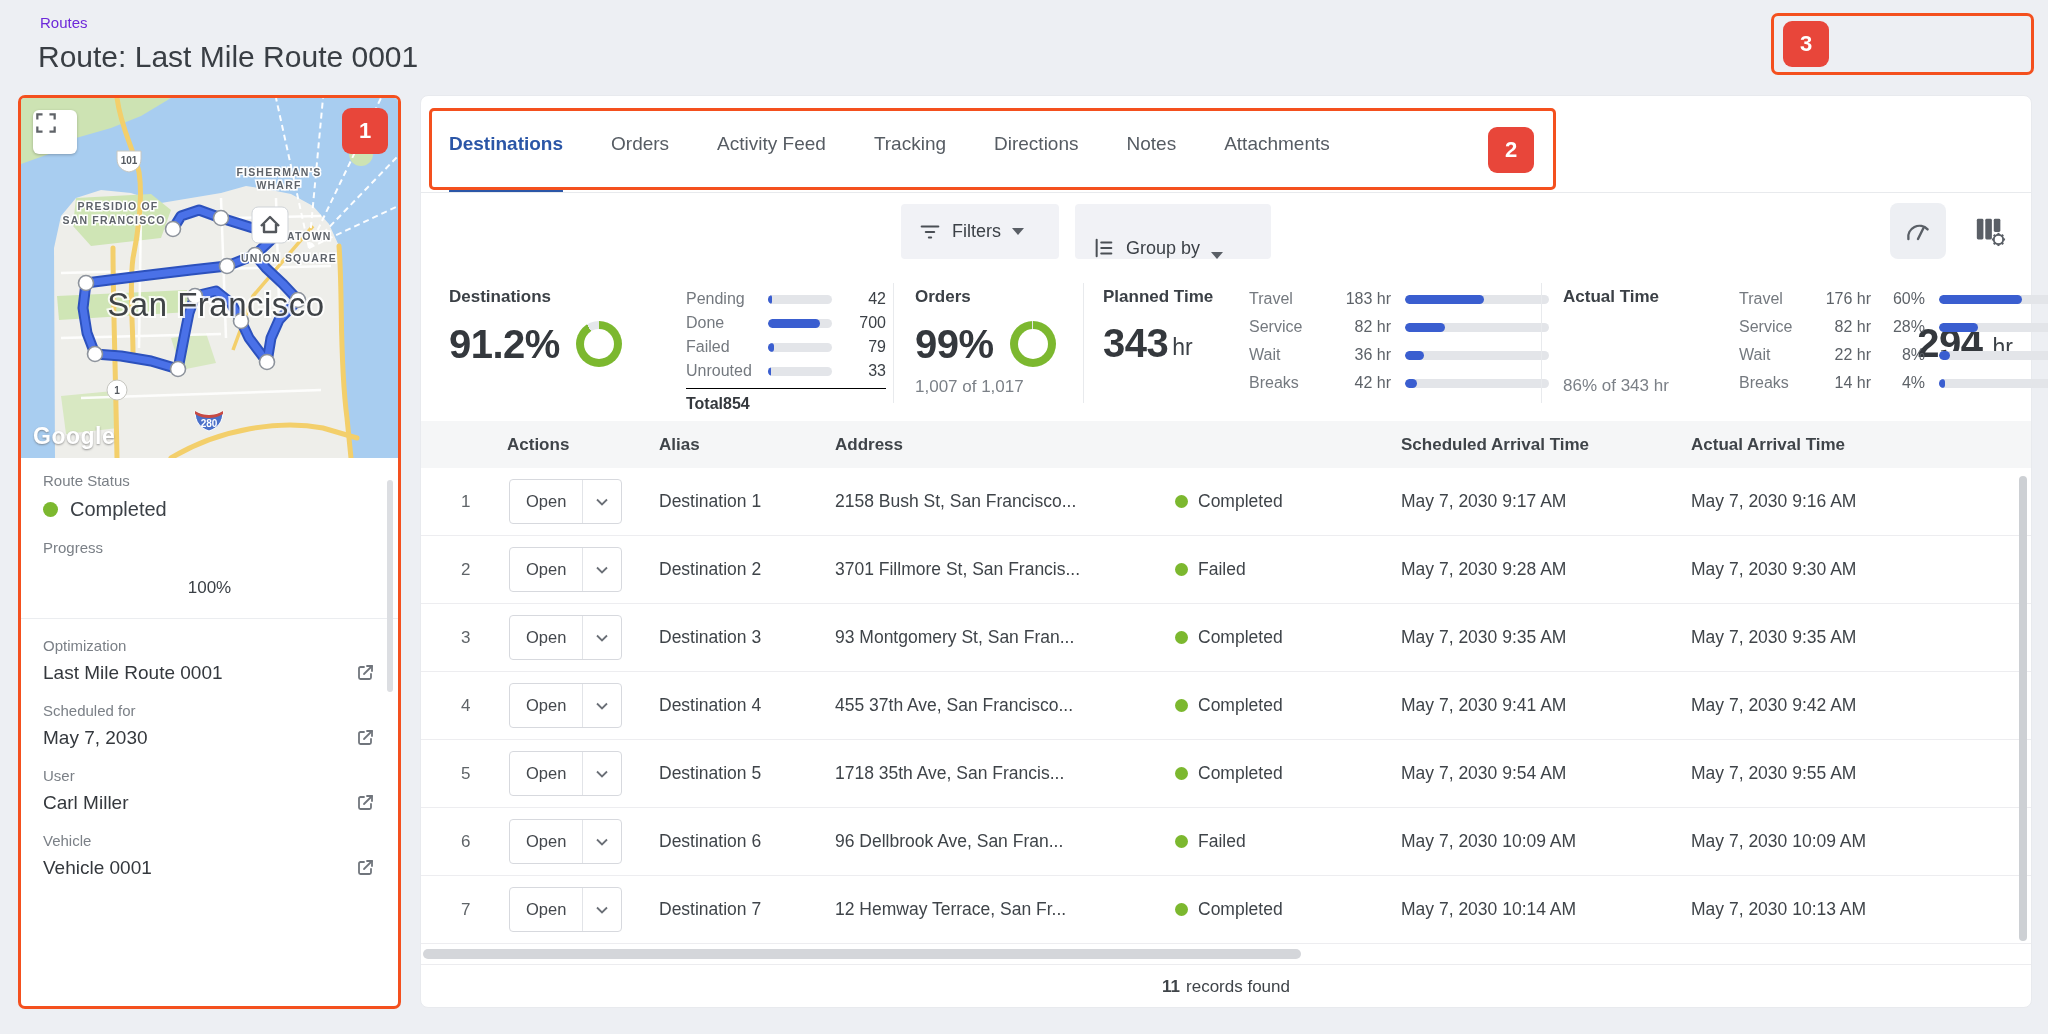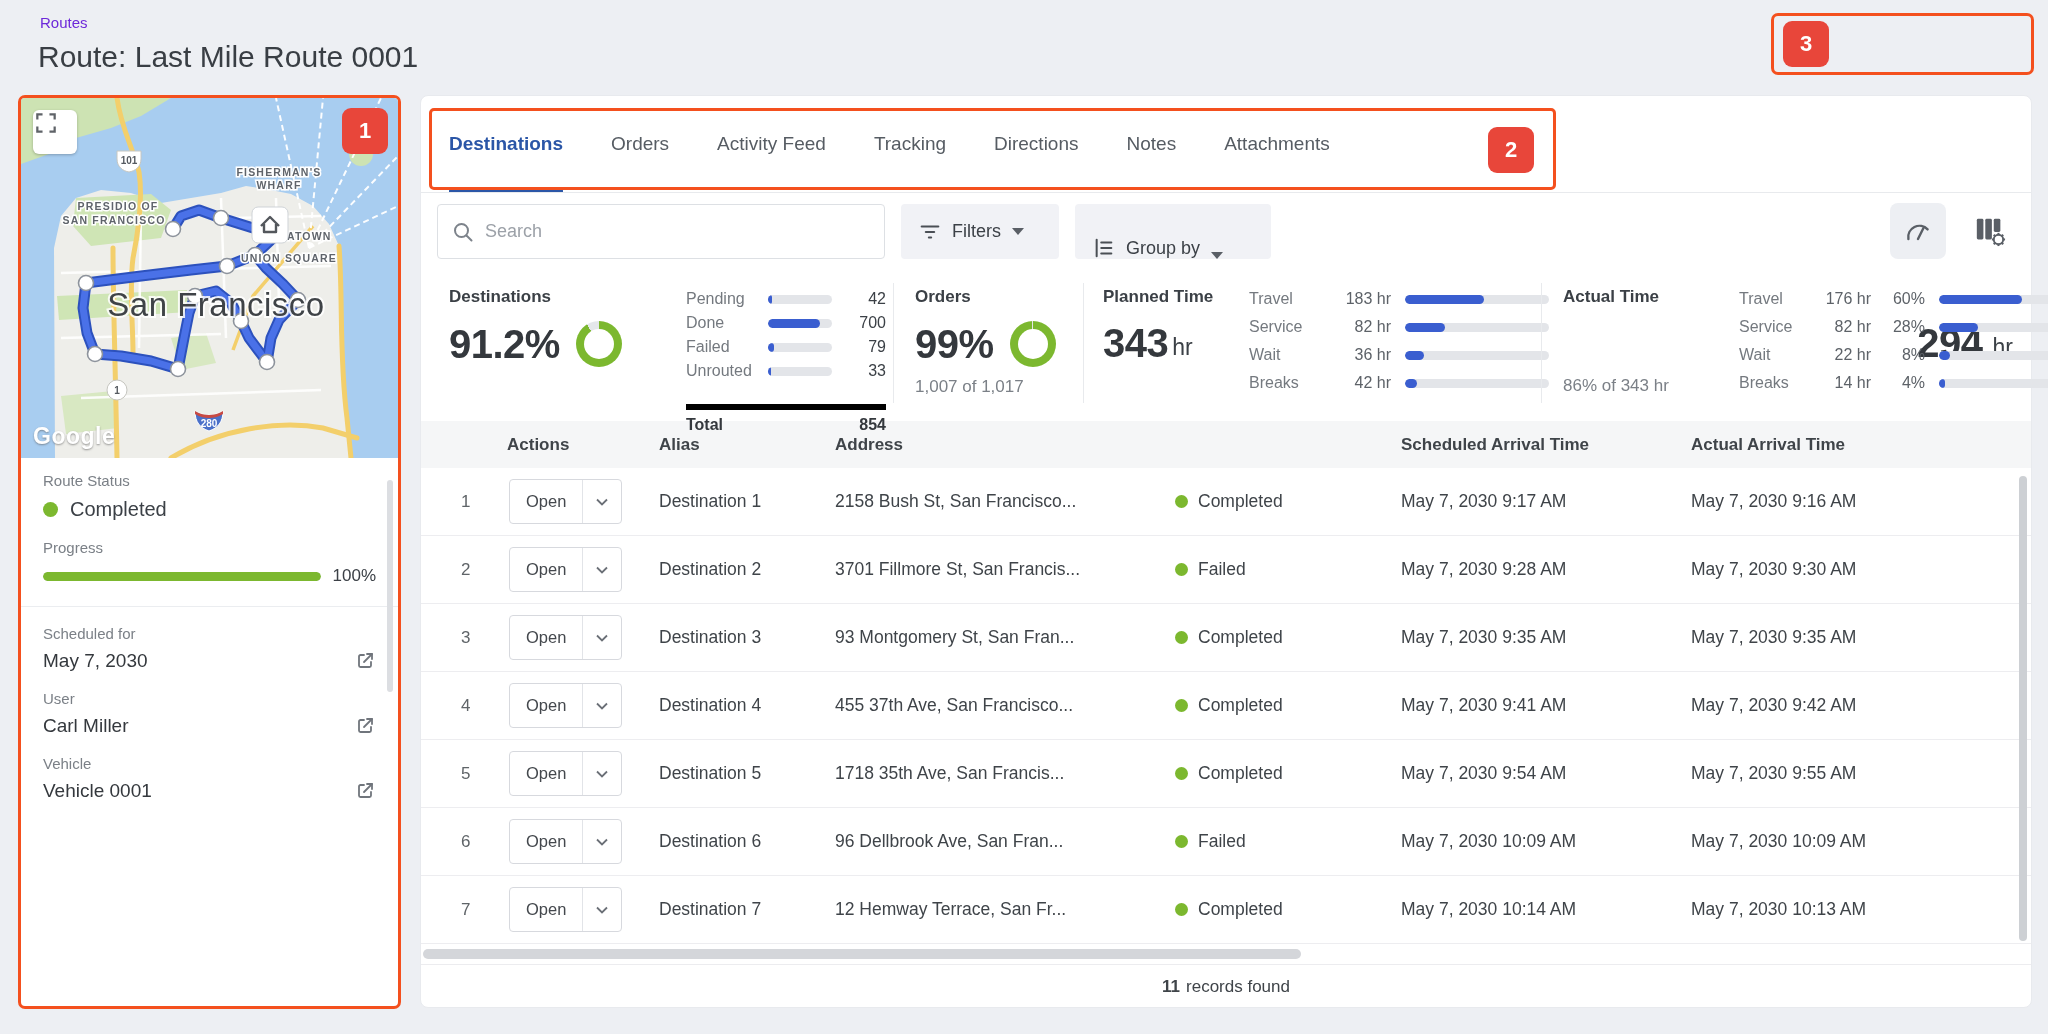--- a/index.html
+++ b/index.html
@@ -28,21 +28,21 @@
   .map-badge { position:absolute; top:10px; right:10px; }
   .fullscreen-btn { position:absolute; top:12px; left:12px; width:44px; height:44px; background:#fff;
     border:none; border-radius:6px; box-shadow:0 1px 3px rgba(0,0,0,.25); display:flex; align-items:center; justify-content:center; cursor:pointer; }
   .map-attribution { position:absolute; left:12px; bottom:8px; font-size:23px; font-weight:700; color:#fff;
     letter-spacing:.5px; text-shadow:0 1px 2px rgba(90,90,90,.6); }
   .info { padding:14px 22px 0 22px; }
   .lbl { font-size:15px; color:#7b8087; }
   .status-row { display:flex; align-items:center; gap:12px; margin:9px 0 18px; }
   .dot { width:15px; height:15px; border-radius:50%; background:#7cb82f; flex:none; }
   .status-row span { font-size:20px; color:#3b4046; }
-  .progress-row { display:flex; align-items:center; gap:12px; margin:10px 0 20px; }
+  .progress-row { display:flex; align-items:center; gap:12px; margin:10px 0 20px;flex-direction:column; }
   .progress-track { flex:1; height:9px; border-radius:5px; background:#e8eaed; overflow:hidden; }
   .progress-fill { height:100%; border-radius:5px; background:#7cb82f; }
   .progress-row span { font-size:17px; color:#3b4046; }
   .divider { border:none; border-top:1px solid #ebedf0; margin:0 -22px 4px; }
   .field { margin-top:18px; }
   .val-row { display:flex; align-items:center; justify-content:space-between; margin-top:8px; }
   .val-row span { font-size:19px; color:#34383d; }
   .ext-link { cursor:pointer; flex:none; }
   .side-scroll { position:absolute; right:5px; top:382px; width:6px; height:212px; border-radius:3px; background:#dcdee2; }
 
@@ -87,21 +87,21 @@
   .sblock.dest { left:28px; }
   .sblock.orders { left:494px; }
   .sblock.planned { left:682px; }
   .sblock.actual { left:1142px; }
   .break { position:absolute; left:237px; top:0; width:200px; }
   .brow { display:grid; grid-template-columns:82px 64px 1fr; align-items:center; height:24px; }
   .brow .bl { font-size:16px; color:#74797f; }
   .brow .bv { font-size:16px; color:#3b4046; text-align:right; }
   .bar { height:9px; border-radius:4.5px; background:#e3e5e9; overflow:hidden; }
   .bar i { display:block; height:100%; border-radius:4.5px; background:#3a5ed0; }
-  .btotal { display:flex; justify-content:space-between; border-top:6px solid #000000; margin-top:21px; padding-top:6px; }
+  .btotal { display:flex; border-top:1px solid #000000; margin-top:5px; padding-top:6px; }
   .btotal span { font-size:16px; font-weight:700; color:#34383d; }
   .trow { display:grid; align-items:center; height:28px; }
   .planned .trows { position:absolute; left:126px; top:-2px; width:318px; }
   .planned .trow { grid-template-columns:78px 78px 1fr; }
   .actual .trows { position:absolute; left:176px; top:-2px; width:338px; }
   .actual .trow { grid-template-columns:76px 70px 54px 1fr; }
   .trow .tl { font-size:16px; color:#74797f; }
   .trow .tv, .trow .tp { font-size:16px; color:#5d6268; text-align:right; padding-right:14px; }
 
   
@@ -252,20 +252,33 @@
       <div class="lbl">Progress</div>
       <div class="progress-row">
         <span class="progress-track">
             <span class="progress-fill" style="display: block; width: 100%;"></span>
           </span>
         <span>100%</span>
       </div>
       <hr class="divider">
 
       <div class="field">
+        <div class="lbl">Optimization</div>
+        <div class="val-row">
+            <span>Last Mile Route 0001</span>
+          <svg class="ext-link" width="22" height="22" viewBox="0 0 22 22">
+              <g fill="none" stroke="#70757c" stroke-width="1.8" stroke-linecap="round" stroke-linejoin="round">
+                <path d="M10 5H6.5C5.7 5 5 5.7 5 6.5v9C5 16.3 5.7 17 6.5 17h9c.8 0 1.5-.7 1.5-1.5V12"></path>
+                <path d="M13 4h5v5"></path>
+                <path d="M18 4l-8 8"></path>
+              </g>
+            </svg>
+        </div>
+      </div>
+      <div class="field">
         <div class="lbl">Scheduled for</div>
         <div class="val-row">
             <span>May 7, 2030</span>
           <svg class="ext-link" width="22" height="22" viewBox="0 0 22 22">
               <g fill="none" stroke="#70757c" stroke-width="1.8" stroke-linecap="round" stroke-linejoin="round">
                 <path d="M10 5H6.5C5.7 5 5 5.7 5 6.5v9C5 16.3 5.7 17 6.5 17h9c.8 0 1.5-.7 1.5-1.5V12"></path>
                 <path d="M13 4h5v5"></path>
                 <path d="M18 4l-8 8"></path>
               </g>
             </svg>
@@ -311,27 +324,20 @@
         <span class="tab">Tracking</span>
         <span class="tab">Directions</span>
         <span class="tab">Notes</span>
         <span class="tab">Attachments</span>
       </div>
       <div class="badge tabs-badge">2</div>
       <div class="tabs-annotation"></div>
     </div>
 
     <div class="toolbar">
-      <div class="search-box">
-        <svg width="22" height="22" viewBox="0 0 22 22">
-            <circle cx="9.5" cy="9.5" r="6.5" fill="none" stroke="#7d838b" stroke-width="2"></circle>
-            <path d="M14.5 14.5l5 5" stroke="#7d838b" stroke-width="2" stroke-linecap="round"></path>
-          </svg>
-        <input type="text" placeholder="Search" style="">
-      </div>
       <button class="tool-btn filters">
         <svg width="22" height="20" viewBox="0 0 24 20">
             <g stroke="#4a4f55" stroke-width="2.4" stroke-linecap="round">
               <path d="M3 4h18"></path>
               <path d="M7.5 10h9"></path>
               <path d="M10.8 16h2.4"></path>
             </g>
           </svg>
         <span>Filters</span>
         <span class="caret"></span>

